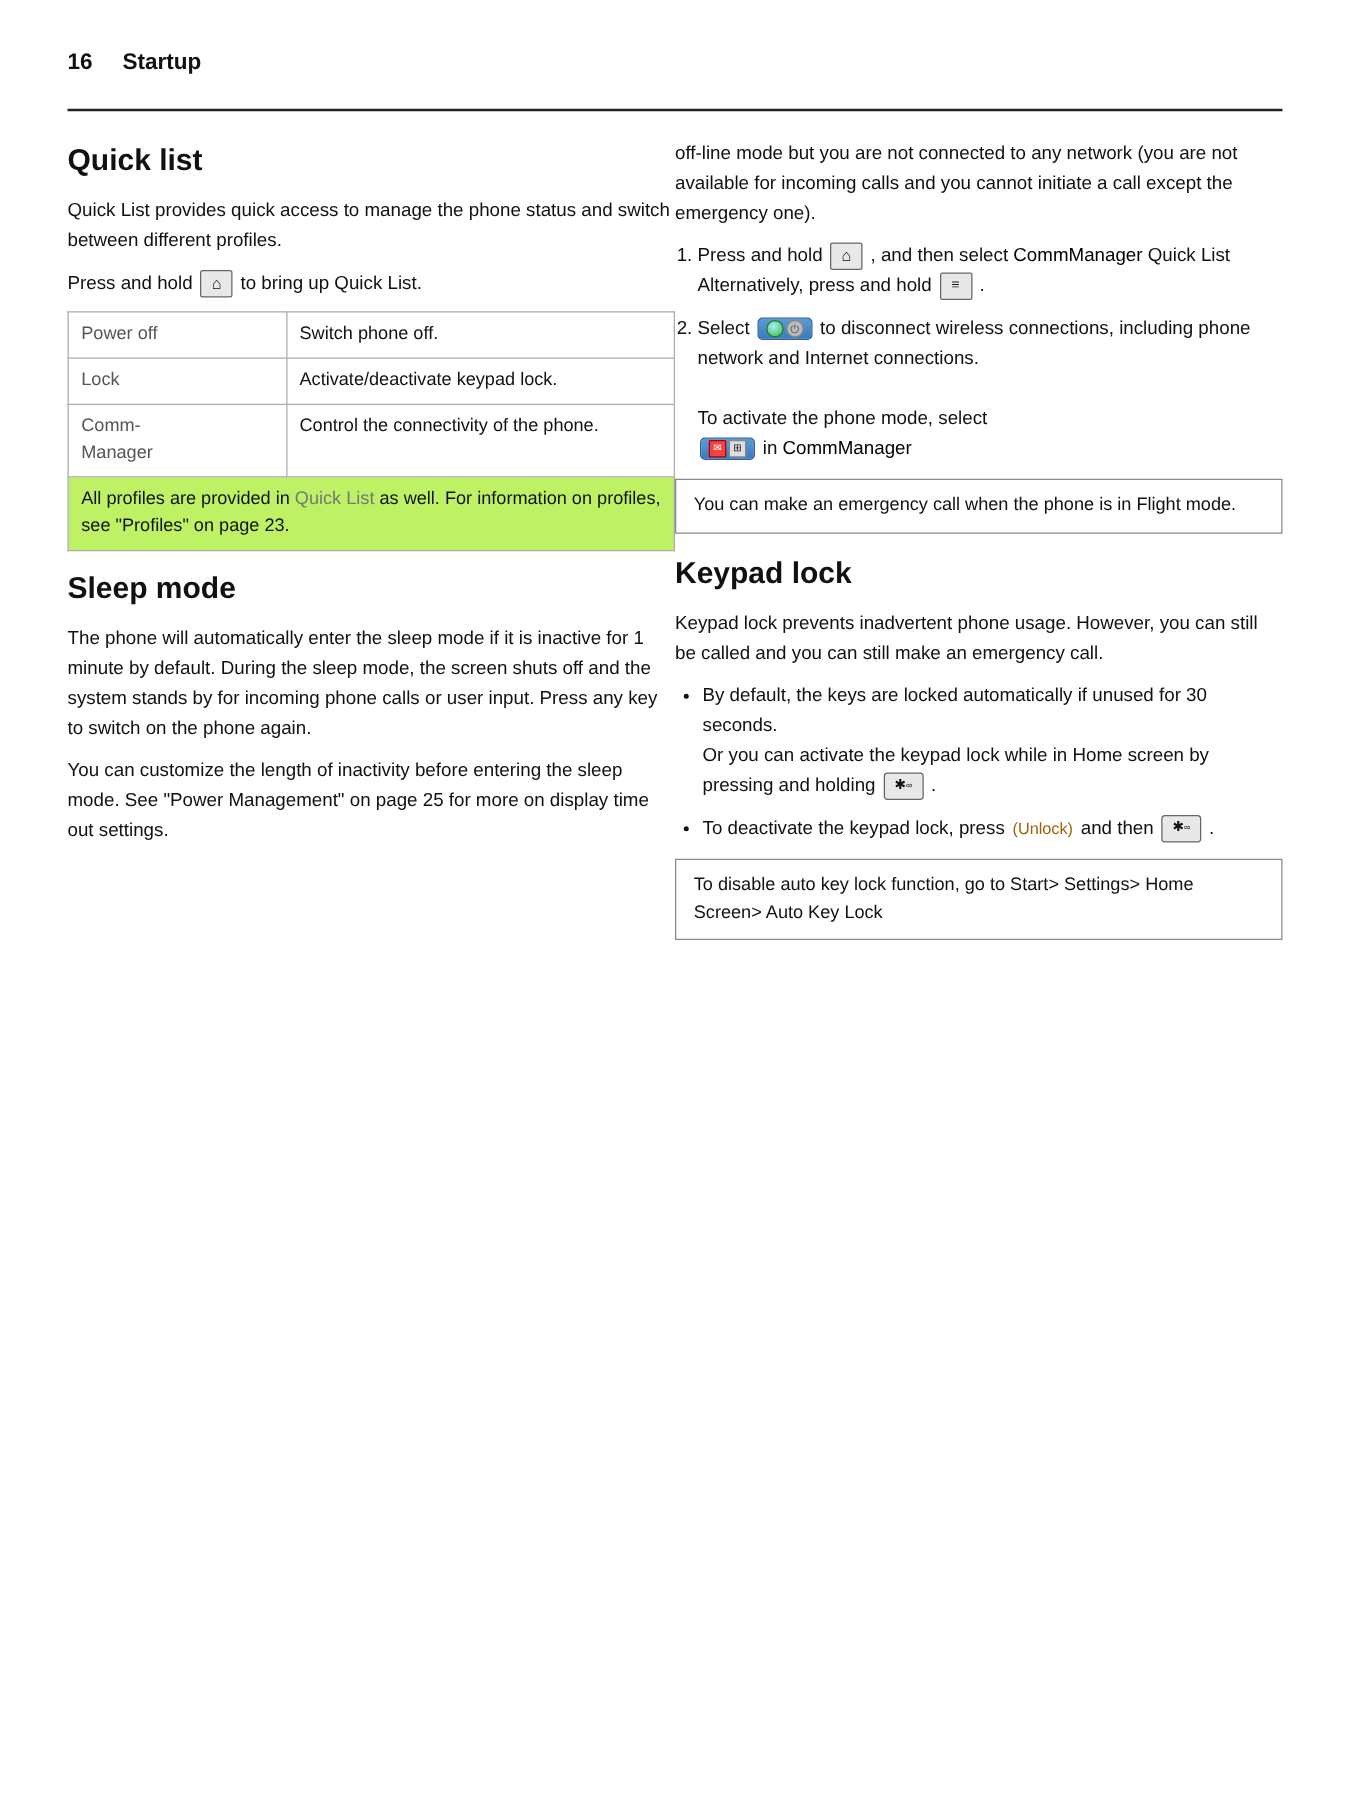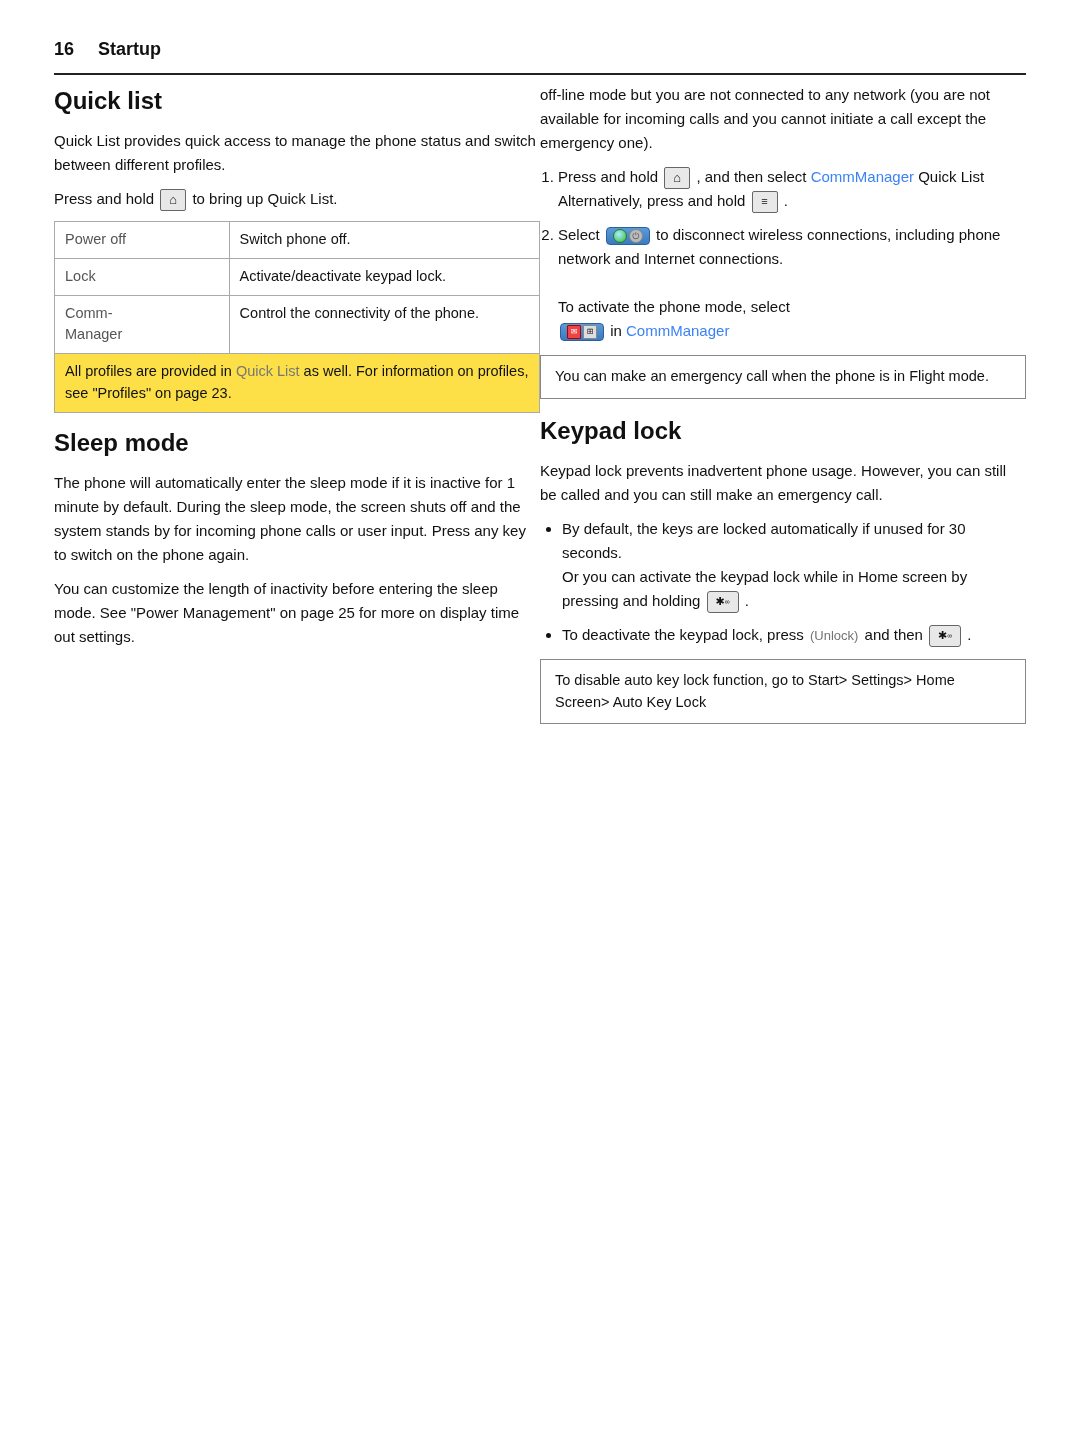--- a/index.html
+++ b/index.html
@@ -19,22 +19,22 @@
       min-height: 1438px;
       padding: 36px 54px 40px 54px;
       background: #fff;
     }
 
     
     .page-header {
       display: flex;
       align-items: baseline;
       border-bottom: 2px solid #222;
-      padding-bottom: 10px;
-      margin-bottom: 8px;
+      padding-bottom: 24px;
+      margin-bottom: 22px;
     }
     .page-number {
       font-size: 18px;
       font-weight: bold;
       margin-right: 24px;
       font-family: Arial, sans-serif;
     }
     .page-chapter {
       font-size: 18px;
       font-weight: bold;
@@ -86,21 +86,21 @@
       font-family: Arial, sans-serif;
       font-size: 14.5px;
       line-height: 1.5;
     }
     .ql-table .label-cell {
       width: 36%;
       color: #555;
     }
     .ql-table .note-row td {
       border: 1px solid #aaa;
-      background: #fde047;
+      background: #bef264;
     }
     .icon-home {
       display: inline-flex;
       align-items: center;
       justify-content: center;
       border: 1.5px solid #666;
       background: #e8e8e8;
       width: 26px;
       height: 22px;
       border-radius: 2px;
@@ -167,21 +167,21 @@
       padding: 10px 14px;
       margin-top: 12px;
       margin-bottom: 14px;
       font-family: Arial, sans-serif;
       font-size: 14.5px;
       line-height: 1.5;
     }
 
     
     .quick-list-link { color: #777; }
-    .comm-manager-link { color: #3b82f6; }
+    .comm-manager-link { color: #000000; }
 
     
     .comm-btn {
       display: inline-flex;
       align-items: center;
       gap: 2px;
       background: linear-gradient(to bottom, #5b9bd5 0%, #3a7abf 100%);
       border: 1.5px solid #2a5fa0;
       border-radius: 4px;
       padding: 1px 6px;
@@ -238,21 +238,21 @@
       display: inline-flex;
       align-items: center;
       justify-content: center;
       font-size: 8px;
     }
 
     .unlock-text {
       display: inline;
       font-family: Arial, sans-serif;
       font-size: 13px;
-      color: #737373;
+      color: #a16207;
       margin: 0 2px;
     }
   </style>
 </head>
 <body>
 
 <div class="page">
 
   <div class="page-header">
     <span class="page-number">16</span>

